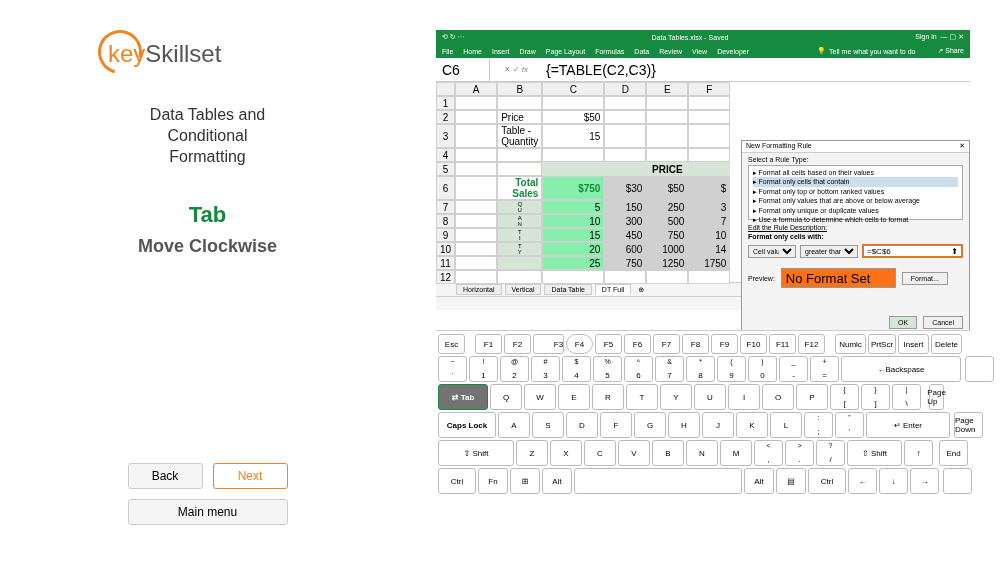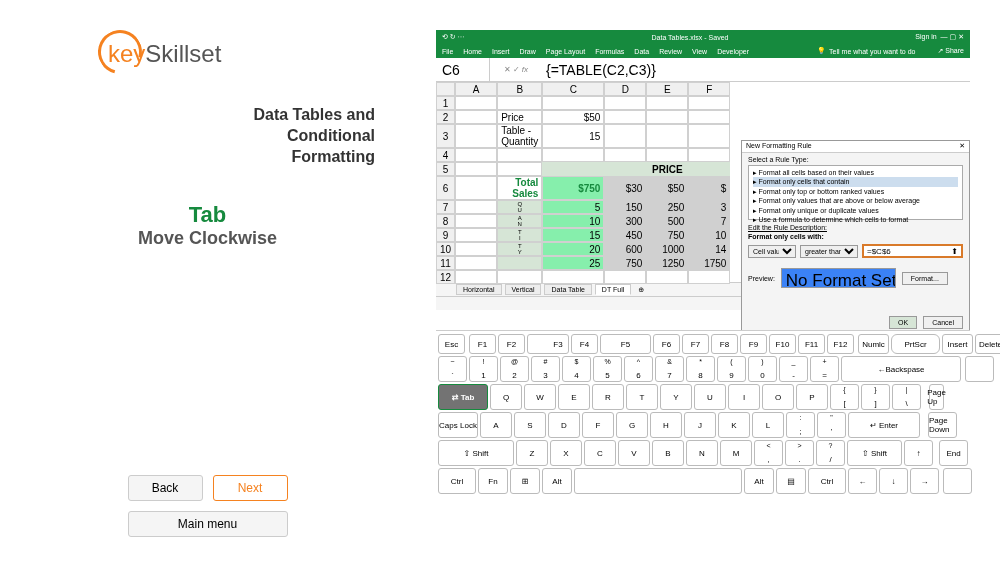--- a/index.html
+++ b/index.html
@@ -5,24 +5,24 @@
   * { box-sizing: border-box; margin: 0; padding: 0; }
   body { font-family: Arial, sans-serif; width: 1000px; height: 563px; background: #fff; position: relative; overflow: hidden; }
   
   
   .left-panel { position: absolute; left: 0; top: 0; width: 415px; height: 563px; padding: 30px 40px; }
   .logo { margin-bottom: 20px; position: relative; height: 50px; }
   .logo-circle { position: absolute; left: 58px; top: 0; width: 44px; height: 44px; border: 3px solid #f58220; border-radius: 50%; border-bottom-color: transparent; transform: rotate(-30deg); }
   .logo-text { position: absolute; left: 68px; top: 10px; font-size: 24px; font-weight: 400; }
   .logo-key { color: #f58220; font-weight: 500; }
   .logo-skill { color: #555; }
-  .title { text-align: right; font-size: 16px; font-weight: bold; color: #333; margin-top: 25px; line-height: 1.3; }
+  .title { text-align: center; font-size: 16px; font-weight: normal; color: #333; margin-top: 25px; line-height: 1.3; }
   .tab-label { text-align: center; font-size: 22px; font-weight: bold; color: #168a3e; margin-top: 35px; }
-  .subtitle { text-align: center; font-size: 18px; color: #555; font-weight: bold; }
-  .nav-buttons { position: absolute; bottom: 26px; left: 0; width: 100%; text-align: center; }
+  .subtitle { text-align: center; font-size: 18px; color: #555; font-weight: bold; margin-top: 8px; }
+  .nav-buttons { position: absolute; bottom: 38px; left: 0; width: 100%; text-align: center; }
   .btn-row { display: flex; justify-content: center; gap: 10px; margin-bottom: 10px; }
   .btn { width: 75px; height: 26px; border: 1px solid #ccc; background: #f5f5f5; font-size: 12px; cursor: pointer; border-radius: 3px; }
   .btn-next { border: 1px solid #f58220; color: #f58220; background: #fff; }
   .btn-main { width: 160px; height: 26px; border: 1px solid #ccc; background: #f5f5f5; font-size: 12px; cursor: pointer; border-radius: 3px; }
   
   
   .right-panel { position: absolute; left: 436px; top: 30px; width: 534px; height: 515px; }
   .excel-titlebar { height: 14px; background: #168a3e; color: #fff; font-size: 7px; display: flex; align-items: center; padding: 0 6px; justify-content: space-between; }
   .excel-titlebar .center-title { flex: 1; text-align: center; }
   .excel-ribbon { height: 14px; background: #168a3e; color: #fff; font-size: 7px; display: flex; align-items: center; gap: 10px; padding: 0 6px; }
@@ -53,21 +53,21 @@
   .dialog { position: absolute; right: 0; top: 58px; width: 229px; height: 196px; background: #f4f4f4; border: 1px solid #999; font-size: 7px; }
   .dialog-title { height: 12px; background: #fff; border-bottom: 1px solid #ccc; padding: 1px 4px; display: flex; justify-content: space-between; }
   .dialog-section { padding: 3px 6px; }
   .dialog-label { font-size: 7px; margin-bottom: 2px; }
   .rule-list { border: 1px solid #aaa; background: #fff; height: 55px; padding: 2px 4px; line-height: 1.35; }
   .rule-list div { white-space: nowrap; overflow: hidden; }
   .format-row { display: flex; gap: 4px; align-items: center; margin-top: 4px; }
   .format-row select { font-size: 7px; height: 13px; border: 1px solid #999; }
   .formula-box { border: 2px solid #d97a2a; background: #fff; height: 14px; flex: 1; padding: 1px 3px; font-size: 8px; display: flex; align-items: center; justify-content: space-between; }
   .preview-row { display: flex; align-items: center; gap: 6px; margin-top: 10px; }
-  .preview-box { border: 1px solid #999; background: #3b82f6; height: 20px; width: 115px; font-size: 17px; padding: 2px 4px; overflow: hidden; white-space: nowrap; }
+  .preview-box { border: 1px solid #999; background: #f97316; height: 20px; width: 115px; font-size: 13px; padding: 2px 4px; overflow: hidden; white-space: nowrap; }
   .dlg-btn { border: 1px solid #999; background: #f0f0f0; font-size: 7px; padding: 2px 8px; cursor: pointer; }
   .dlg-buttons { position: absolute; bottom: 6px; right: 6px; display: flex; gap: 6px; }
   .dlg-ok { background: #d6e5d6; }
   
   
   .sheet-tabs { height: 14px; background: #f5f5f5; border-top: 1px solid #ccc; display: flex; align-items: center; font-size: 7px; padding-left: 20px; gap: 3px; }
   .sheet-tab { padding: 1px 6px; border: 1px solid #ccc; background: #eee; }
   .sheet-tab.active { background: #fff; border-bottom: 1px solid #fff; }
   .status-bar { height: 14px; background: #f5f5f5; border-top: 1px solid #ccc; font-size: 7px; display: flex; justify-content: flex-end; align-items: center; padding: 0 6px; gap: 6px; color: #666; }
   .touch-kb { border: 1px solid #ccc; padding: 0 4px; }
@@ -301,33 +301,33 @@
     <span class="touch-kb">Touch keyboard</span>
     <span>▦ ▤ ▣ — ——⊙—— +</span>
   </div>
 
   <div class="keyboard">
     <div class="kb-row" id="fn-row">
         <div class="key fn" style="width: 27px;">Esc</div>
         <div style="width: 6px;"></div>
         <div class="key fn" style="width: 27px;">F1</div>
         <div class="key fn" style="width: 27px;">F2</div>
-        <div class="key fn" style="width: 42px; padding-left: 20px;">F3</div>
-        <div class="key fn" style="width: 27px;">F4</div>
-        <div class="key fn" style="width: 51px;">F5</div>
+        <div class="key fn" style="width: 31px; padding-left: 20px;">F3</div>
+        <div class="key fn" style="width: 27px; border-radius: 10px;">F4</div>
+        <div class="key fn" style="width: 27px;">F5</div>
         <div class="key fn" style="width: 27px;">F6</div>
         <div class="key fn" style="width: 27px;">F7</div>
         <div class="key fn" style="width: 27px;">F8</div>
         <div class="key fn" style="width: 27px;">F9</div>
         <div class="key fn" style="width: 27px;">F10</div>
         <div class="key fn" style="width: 27px;">F11</div>
         <div class="key fn" style="width: 27px;">F12</div>
         <div style="width: 6px;"></div>
         <div class="key fn" style="width: 31px;">Numlc</div>
-        <div class="key fn" style="width: 49px; border-radius: 6px;">PrtScr</div>
+        <div class="key fn" style="width: 28px;">PrtScr</div>
         <div class="key fn" style="width: 31px;">Insert</div>
         <div class="key fn" style="width: 31px;">Delete</div>
       </div>
     <div class="kb-row" id="num-row">
         <div class="key tall dual" style="width: 29px;">
           <span class="top">~</span>
           <span class="bot">`</span>
         </div>
         <div class="key tall dual" style="width: 29px;">
           <span class="top">!</span>
@@ -403,39 +403,39 @@
         </div>
         <div class="key tall dual" style="width: 29px;">
           <span class="top">|</span>
           <span class="bot">\</span>
         </div>
         <div style="width: 4px;"></div>
         <div class="key tall" style="width: 15px;">Page
 Up</div>
       </div>
     <div class="kb-row" id="a-row">
-        <div class="key tall" style="width: 40px;">Caps Lock</div>
+        <div class="key tall" style="width: 58px; font-weight: bold;">Caps Lock</div>
         <div class="key tall" style="width: 32px;">A</div>
         <div class="key tall" style="width: 32px;">S</div>
         <div class="key tall" style="width: 32px;">D</div>
         <div class="key tall" style="width: 32px;">F</div>
         <div class="key tall" style="width: 32px;">G</div>
         <div class="key tall" style="width: 32px;">H</div>
         <div class="key tall" style="width: 32px;">J</div>
         <div class="key tall" style="width: 32px;">K</div>
         <div class="key tall" style="width: 32px;">L</div>
         <div class="key tall dual" style="width: 29px;">
           <span class="top">:</span>
           <span class="bot">;</span>
         </div>
         <div class="key tall dual" style="width: 29px;">
           <span class="top">"</span>
           <span class="bot">'</span>
         </div>
-        <div class="key tall" style="width: 72px;">↵ Enter</div>
+        <div class="key tall" style="width: 84px;">↵ Enter</div>
         <div style="width: 4px;"></div>
         <div class="key tall" style="width: 29px;">Page
 Down</div>
       </div>
     <div class="kb-row" id="z-row">
         <div class="key tall" style="width: 76px;">⇧ Shift</div>
         <div class="key tall" style="width: 32px;">Z</div>
         <div class="key tall" style="width: 32px;">X</div>
         <div class="key tall" style="width: 32px;">C</div>
         <div class="key tall" style="width: 32px;">V</div>

